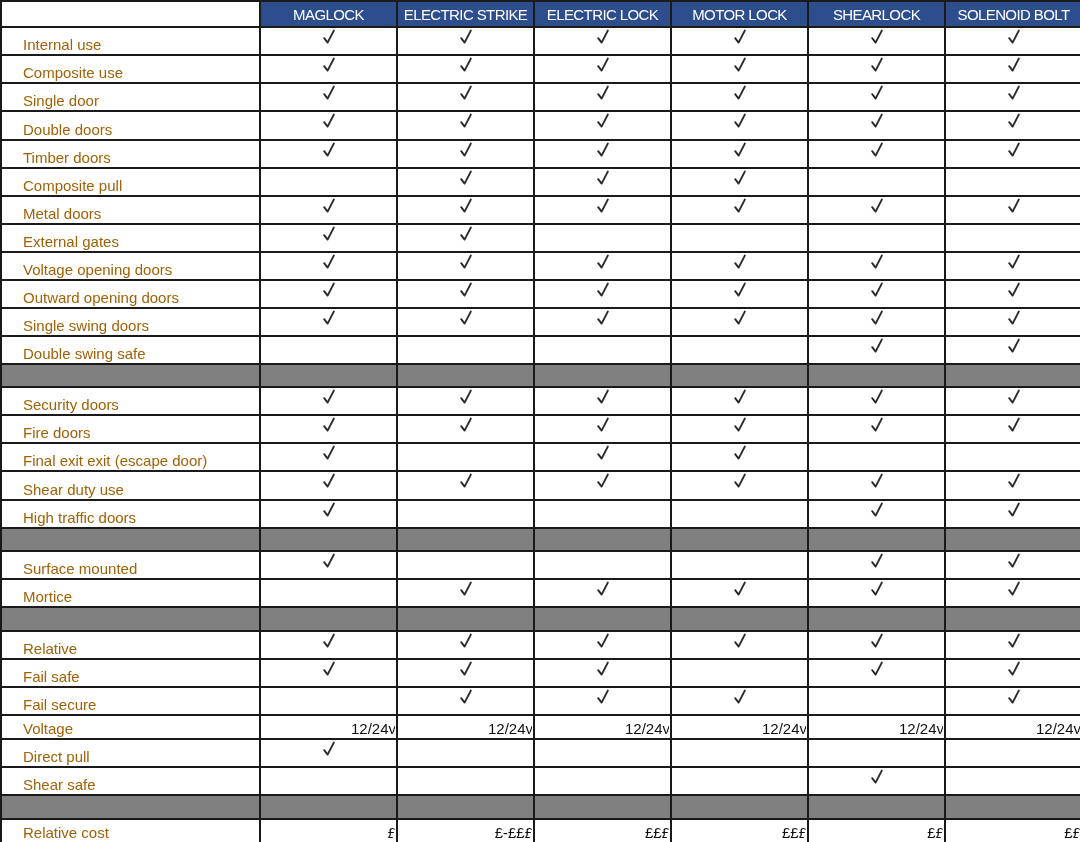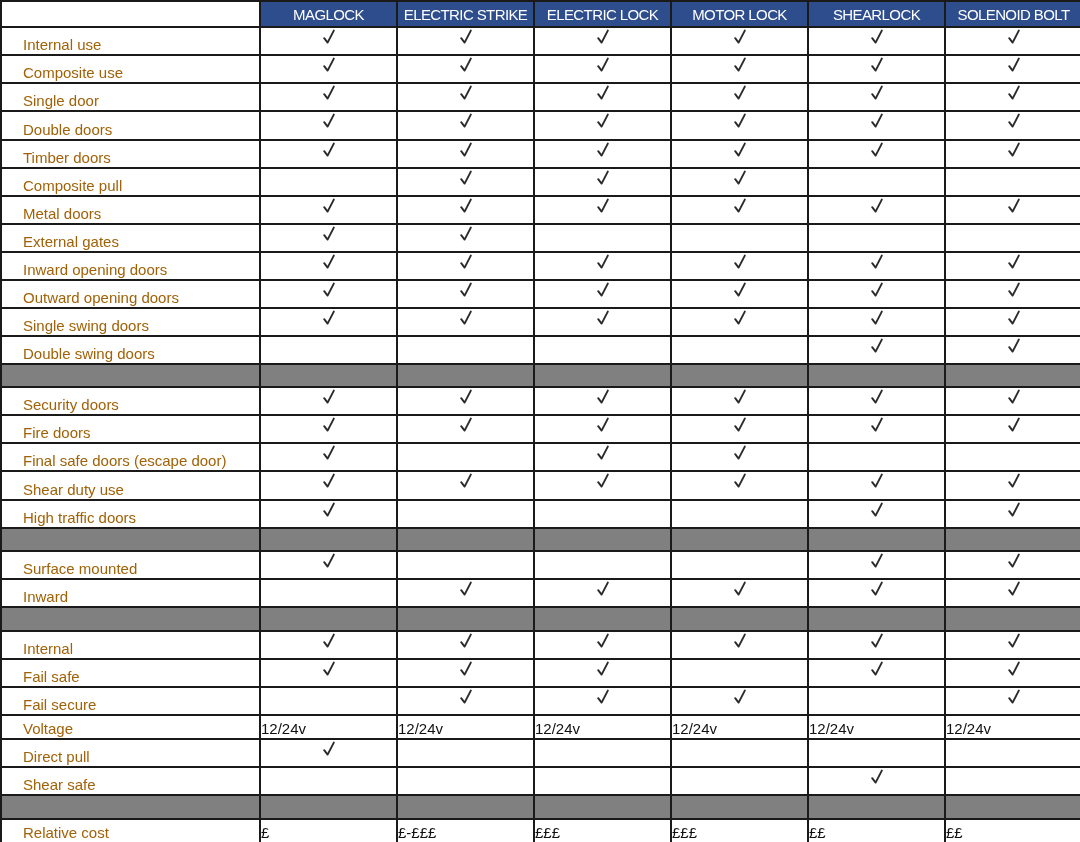--- a/index.html
+++ b/index.html
@@ -3,21 +3,21 @@
 <meta charset="utf-8">
 <style>
   html, body { margin:0; padding:0; background:#fff; }
   body { width:1080px; height:842px; overflow:hidden; font-family:"Liberation Sans", sans-serif; }
   table { border-collapse:collapse; table-layout:fixed; width:1081px; position:absolute; left:0; top:0; }
   td, th { border:2px solid #1a1a1a; padding:0; overflow:hidden; white-space:nowrap; }
   th { background:#2e4d8c; color:#fff; font-weight:normal; font-size:15px; letter-spacing:-0.6px; text-align:center; height:22px; }
   th.blank { background:#fff; }
   td.label { font-size:15px; color:#a16207; padding-left:21px; text-align:left; vertical-align:bottom; padding-bottom:1px; }
   td.cell { text-align:center; font-size:17px; color:#222; vertical-align:middle; }
-  td.val { text-align:left; font-size:15px; color:#111; vertical-align:bottom; padding-bottom:1px; }
+  td.val { text-align:right; font-size:15px; color:#111; vertical-align:bottom; padding-bottom:1px;border-radius:11px; }
   tr.sep td { background:#808080; height:20px; }
   .check { display:inline-block; width:12px; height:16px; position:relative; top:-2px; }
   .check svg { width:12px; height:16px; }
 </style>
 </head>
 <body>
 
 <table>
   <colgroup>
     <col style="width:259px">
@@ -188,21 +188,21 @@
             </svg></span></td>
         <td class="cell"><span class="check"><svg viewBox="0 0 12 16">
               <path d="M1.2 9.2 L4.6 13.6 L10.8 1.6" fill="none" stroke="#2a2a2a" stroke-width="1.9" stroke-linecap="round" stroke-linejoin="round"></path>
             </svg></span></td>
         <td class="cell"></td>
         <td class="cell"></td>
         <td class="cell"></td>
         <td class="cell"></td>
       </tr>
       <tr style="height: 28px;">
-        <td class="label">Inward opening doors</td>
+        <td class="label">Voltage opening doors</td>
         <td class="cell"><span class="check"><svg viewBox="0 0 12 16">
               <path d="M1.2 9.2 L4.6 13.6 L10.8 1.6" fill="none" stroke="#2a2a2a" stroke-width="1.9" stroke-linecap="round" stroke-linejoin="round"></path>
             </svg></span></td>
         <td class="cell"><span class="check"><svg viewBox="0 0 12 16">
               <path d="M1.2 9.2 L4.6 13.6 L10.8 1.6" fill="none" stroke="#2a2a2a" stroke-width="1.9" stroke-linecap="round" stroke-linejoin="round"></path>
             </svg></span></td>
         <td class="cell"><span class="check"><svg viewBox="0 0 12 16">
               <path d="M1.2 9.2 L4.6 13.6 L10.8 1.6" fill="none" stroke="#2a2a2a" stroke-width="1.9" stroke-linecap="round" stroke-linejoin="round"></path>
             </svg></span></td>
         <td class="cell"><span class="check"><svg viewBox="0 0 12 16">
@@ -251,21 +251,21 @@
               <path d="M1.2 9.2 L4.6 13.6 L10.8 1.6" fill="none" stroke="#2a2a2a" stroke-width="1.9" stroke-linecap="round" stroke-linejoin="round"></path>
             </svg></span></td>
         <td class="cell"><span class="check"><svg viewBox="0 0 12 16">
               <path d="M1.2 9.2 L4.6 13.6 L10.8 1.6" fill="none" stroke="#2a2a2a" stroke-width="1.9" stroke-linecap="round" stroke-linejoin="round"></path>
             </svg></span></td>
         <td class="cell"><span class="check"><svg viewBox="0 0 12 16">
               <path d="M1.2 9.2 L4.6 13.6 L10.8 1.6" fill="none" stroke="#2a2a2a" stroke-width="1.9" stroke-linecap="round" stroke-linejoin="round"></path>
             </svg></span></td>
       </tr>
       <tr style="height: 28px;">
-        <td class="label">Double swing doors</td>
+        <td class="label">Double swing safe</td>
         <td class="cell"></td>
         <td class="cell"></td>
         <td class="cell"></td>
         <td class="cell"></td>
         <td class="cell"><span class="check"><svg viewBox="0 0 12 16">
               <path d="M1.2 9.2 L4.6 13.6 L10.8 1.6" fill="none" stroke="#2a2a2a" stroke-width="1.9" stroke-linecap="round" stroke-linejoin="round"></path>
             </svg></span></td>
         <td class="cell"><span class="check"><svg viewBox="0 0 12 16">
               <path d="M1.2 9.2 L4.6 13.6 L10.8 1.6" fill="none" stroke="#2a2a2a" stroke-width="1.9" stroke-linecap="round" stroke-linejoin="round"></path>
             </svg></span></td>
@@ -315,21 +315,21 @@
               <path d="M1.2 9.2 L4.6 13.6 L10.8 1.6" fill="none" stroke="#2a2a2a" stroke-width="1.9" stroke-linecap="round" stroke-linejoin="round"></path>
             </svg></span></td>
         <td class="cell"><span class="check"><svg viewBox="0 0 12 16">
               <path d="M1.2 9.2 L4.6 13.6 L10.8 1.6" fill="none" stroke="#2a2a2a" stroke-width="1.9" stroke-linecap="round" stroke-linejoin="round"></path>
             </svg></span></td>
         <td class="cell"><span class="check"><svg viewBox="0 0 12 16">
               <path d="M1.2 9.2 L4.6 13.6 L10.8 1.6" fill="none" stroke="#2a2a2a" stroke-width="1.9" stroke-linecap="round" stroke-linejoin="round"></path>
             </svg></span></td>
       </tr>
       <tr style="height: 28px;">
-        <td class="label">Final safe doors (escape door)</td>
+        <td class="label">Final exit exit (escape door)</td>
         <td class="cell"><span class="check"><svg viewBox="0 0 12 16">
               <path d="M1.2 9.2 L4.6 13.6 L10.8 1.6" fill="none" stroke="#2a2a2a" stroke-width="1.9" stroke-linecap="round" stroke-linejoin="round"></path>
             </svg></span></td>
         <td class="cell"></td>
         <td class="cell"><span class="check"><svg viewBox="0 0 12 16">
               <path d="M1.2 9.2 L4.6 13.6 L10.8 1.6" fill="none" stroke="#2a2a2a" stroke-width="1.9" stroke-linecap="round" stroke-linejoin="round"></path>
             </svg></span></td>
         <td class="cell"><span class="check"><svg viewBox="0 0 12 16">
               <path d="M1.2 9.2 L4.6 13.6 L10.8 1.6" fill="none" stroke="#2a2a2a" stroke-width="1.9" stroke-linecap="round" stroke-linejoin="round"></path>
             </svg></span></td>
@@ -390,21 +390,21 @@
         <td class="cell"></td>
         <td class="cell"></td>
         <td class="cell"><span class="check"><svg viewBox="0 0 12 16">
               <path d="M1.2 9.2 L4.6 13.6 L10.8 1.6" fill="none" stroke="#2a2a2a" stroke-width="1.9" stroke-linecap="round" stroke-linejoin="round"></path>
             </svg></span></td>
         <td class="cell"><span class="check"><svg viewBox="0 0 12 16">
               <path d="M1.2 9.2 L4.6 13.6 L10.8 1.6" fill="none" stroke="#2a2a2a" stroke-width="1.9" stroke-linecap="round" stroke-linejoin="round"></path>
             </svg></span></td>
       </tr>
       <tr style="height: 28px;">
-        <td class="label">Inward</td>
+        <td class="label">Mortice</td>
         <td class="cell"></td>
         <td class="cell"><span class="check"><svg viewBox="0 0 12 16">
               <path d="M1.2 9.2 L4.6 13.6 L10.8 1.6" fill="none" stroke="#2a2a2a" stroke-width="1.9" stroke-linecap="round" stroke-linejoin="round"></path>
             </svg></span></td>
         <td class="cell"><span class="check"><svg viewBox="0 0 12 16">
               <path d="M1.2 9.2 L4.6 13.6 L10.8 1.6" fill="none" stroke="#2a2a2a" stroke-width="1.9" stroke-linecap="round" stroke-linejoin="round"></path>
             </svg></span></td>
         <td class="cell"><span class="check"><svg viewBox="0 0 12 16">
               <path d="M1.2 9.2 L4.6 13.6 L10.8 1.6" fill="none" stroke="#2a2a2a" stroke-width="1.9" stroke-linecap="round" stroke-linejoin="round"></path>
             </svg></span></td>
@@ -418,21 +418,21 @@
       <tr class="sep" style="height: 24px;">
         <td></td>
         <td></td>
         <td></td>
         <td></td>
         <td></td>
         <td></td>
         <td></td>
       </tr>
       <tr style="height: 28px;">
-        <td class="label">Internal</td>
+        <td class="label">Relative</td>
         <td class="cell"><span class="check"><svg viewBox="0 0 12 16">
               <path d="M1.2 9.2 L4.6 13.6 L10.8 1.6" fill="none" stroke="#2a2a2a" stroke-width="1.9" stroke-linecap="round" stroke-linejoin="round"></path>
             </svg></span></td>
         <td class="cell"><span class="check"><svg viewBox="0 0 12 16">
               <path d="M1.2 9.2 L4.6 13.6 L10.8 1.6" fill="none" stroke="#2a2a2a" stroke-width="1.9" stroke-linecap="round" stroke-linejoin="round"></path>
             </svg></span></td>
         <td class="cell"><span class="check"><svg viewBox="0 0 12 16">
               <path d="M1.2 9.2 L4.6 13.6 L10.8 1.6" fill="none" stroke="#2a2a2a" stroke-width="1.9" stroke-linecap="round" stroke-linejoin="round"></path>
             </svg></span></td>
         <td class="cell"><span class="check"><svg viewBox="0 0 12 16">

